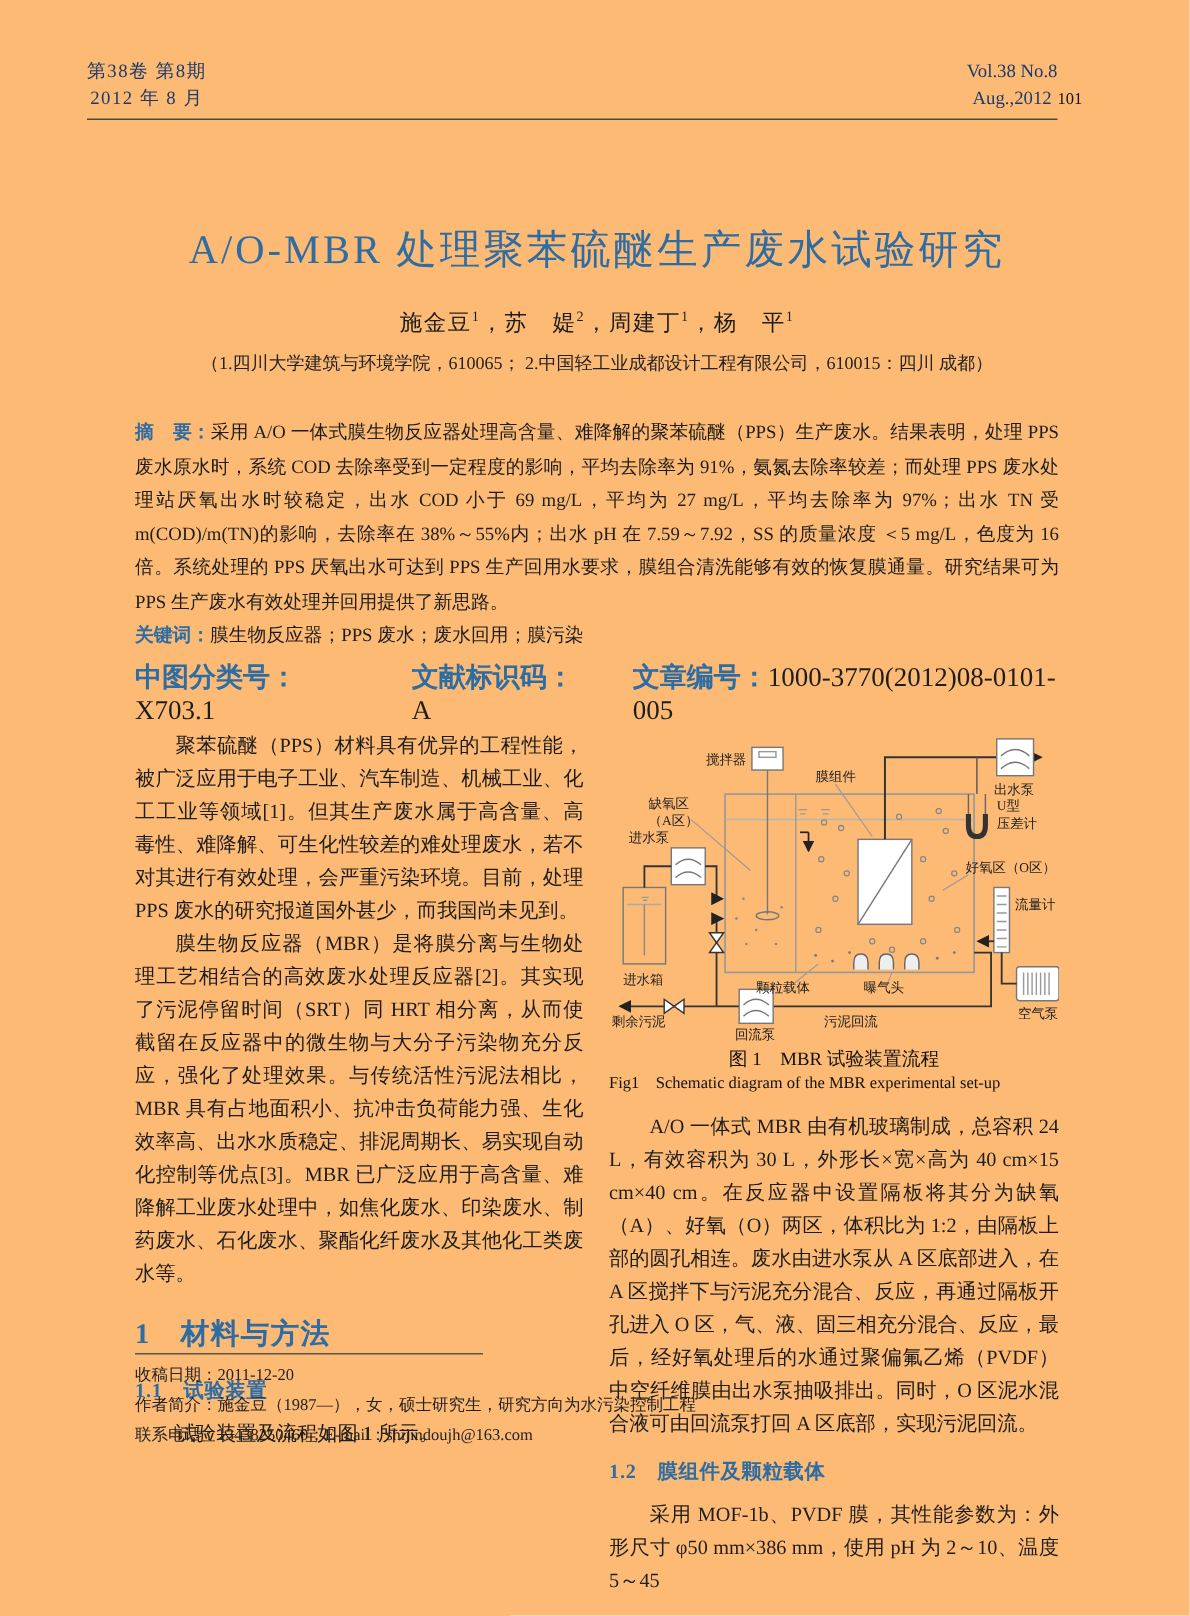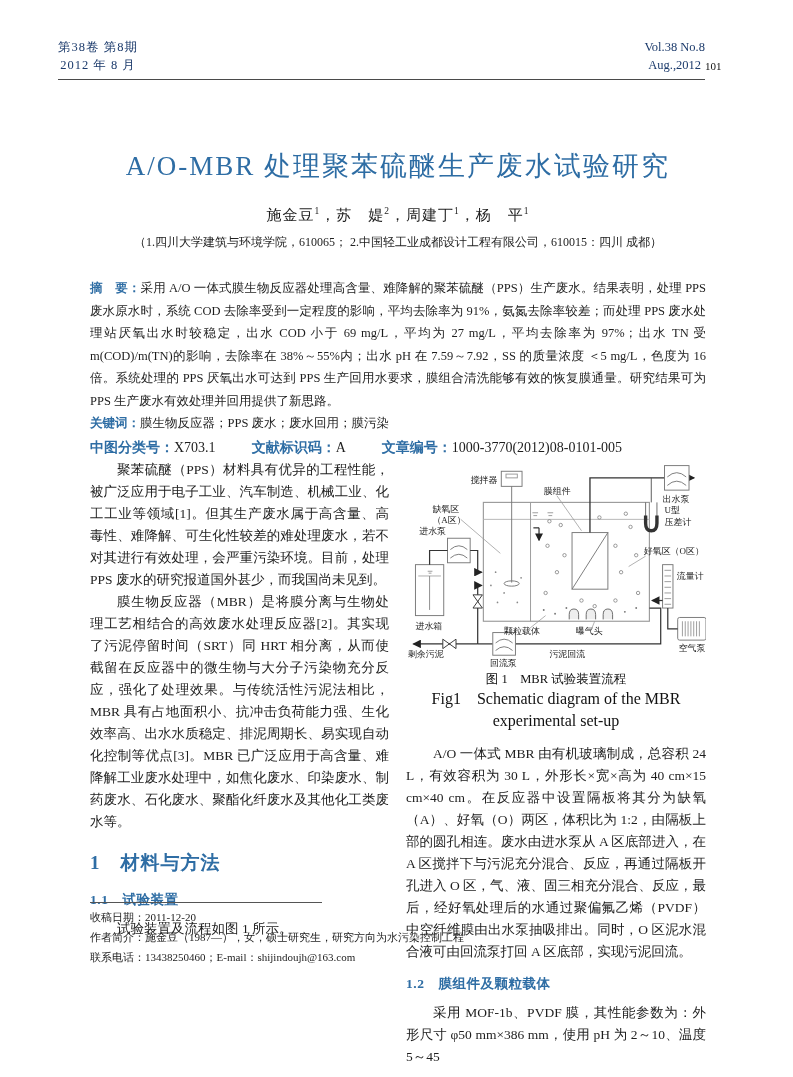--- a/index.html
+++ b/index.html
@@ -1,17 +1,17 @@
 <!DOCTYPE html>
 <html lang="zh"><head>
 <meta charset="utf-8">
 <style>
   html,body{margin:0;padding:0;background:#e9e9e6;}
   .page{
-    width:793px;height:1077px;background:#ffffff;position:relative;overflow:hidden;
+    width:793px;height:1077px;background:#fdba74;position:relative;overflow:hidden;
     font-family:"Liberation Serif","DejaVu Serif",serif;color:#1d1d1d;box-sizing:border-box;
   }
   
   .header{
     position:absolute;left:58px;top:38px;width:647px;
     display:flex;justify-content:space-between;align-items:flex-end;
     border-bottom:1.5px solid #4a4a4a;padding-bottom:5px;
   }
   .hdr-block{text-align:center;line-height:1.45;}
   .hdr-cn{font-size:12.5px;color:#1b3a6b;letter-spacing:1px;}
@@ -21,32 +21,32 @@
   .page-num{position:absolute;left:705px;top:60px;font-size:11px;color:#111;}
   
   .content{padding:148px 87px 0 90px;}
   .title{text-align:center;font-size:27px;color:#2e6da4;letter-spacing:2px;font-weight:500;margin:0;}
   .authors{margin-top:22px;text-align:center;font-size:15px;letter-spacing:1px;}
   .authors sup{font-size:9.5px;}
   .affiliation{margin-top:9px;text-align:center;font-size:12px;color:#222;}
   .abstract{margin-top:26px;font-size:12.5px;line-height:1.8;text-align:justify;}
   .blue-label{color:#2e6da4;font-weight:bold;}
   .keywords{font-size:12.5px;line-height:1.8;}
-  .meta-row{margin-top:4px;font-size:14px;display:flex;gap:36px;}
+  .meta-row{margin-top:4px;font-size:18px;display:flex;gap:36px;}
   
   .columns{margin-top:2px;display:flex;gap:17px;}
   .col{width:300px;font-size:13.5px;line-height:1.63;text-align:justify;}
   .col p{margin:0;text-indent:2em;}
   .h-sec{color:#2e6da4;font-size:19px;font-weight:bold;margin:15px 0 11px;letter-spacing:1px;}
   .h-sub{color:#2e6da4;font-size:13.5px;font-weight:bold;margin:10px 0 7px;letter-spacing:.5px;}
   
   .figure{margin:0 0 10px;}
   .figure svg{display:block;width:300px;height:auto;}
   .fig-cap{text-align:center;font-size:12.5px;margin-top:2px;line-height:1.45;color:#111;}
-  .fig-cap-en{text-align:center;font-size:16px;line-height:1.4;color:#111;}
+  .fig-cap-en{font-size:11px;line-height:1.4;color:#111;}
   .fig-label{font-size:9.5px;fill:#222;font-family:"Liberation Serif","DejaVu Serif",serif;}
   
   .footnote{position:absolute;left:90px;top:902px;width:420px;font-size:11px;line-height:1.8;color:#222;}
   .fn-rule{width:232px;border-top:1.2px solid #555;margin-bottom:5px;}
 </style>
 </head>
 <body>
 
 <div class="page">
 

